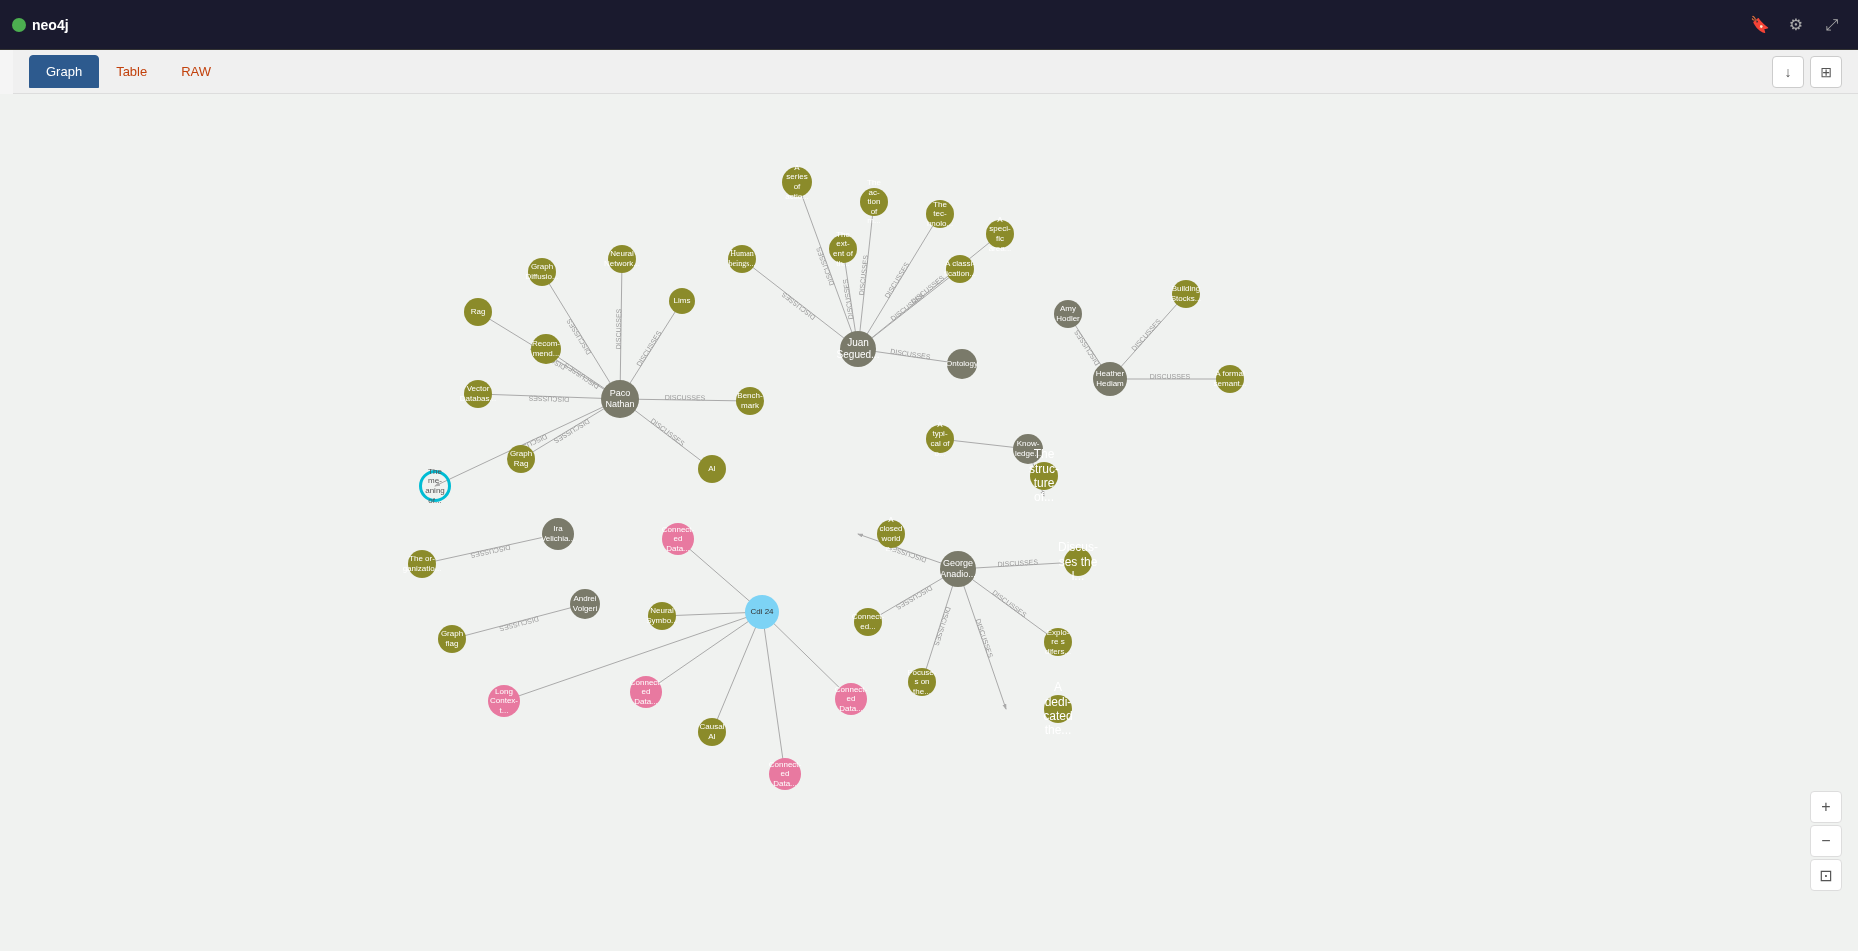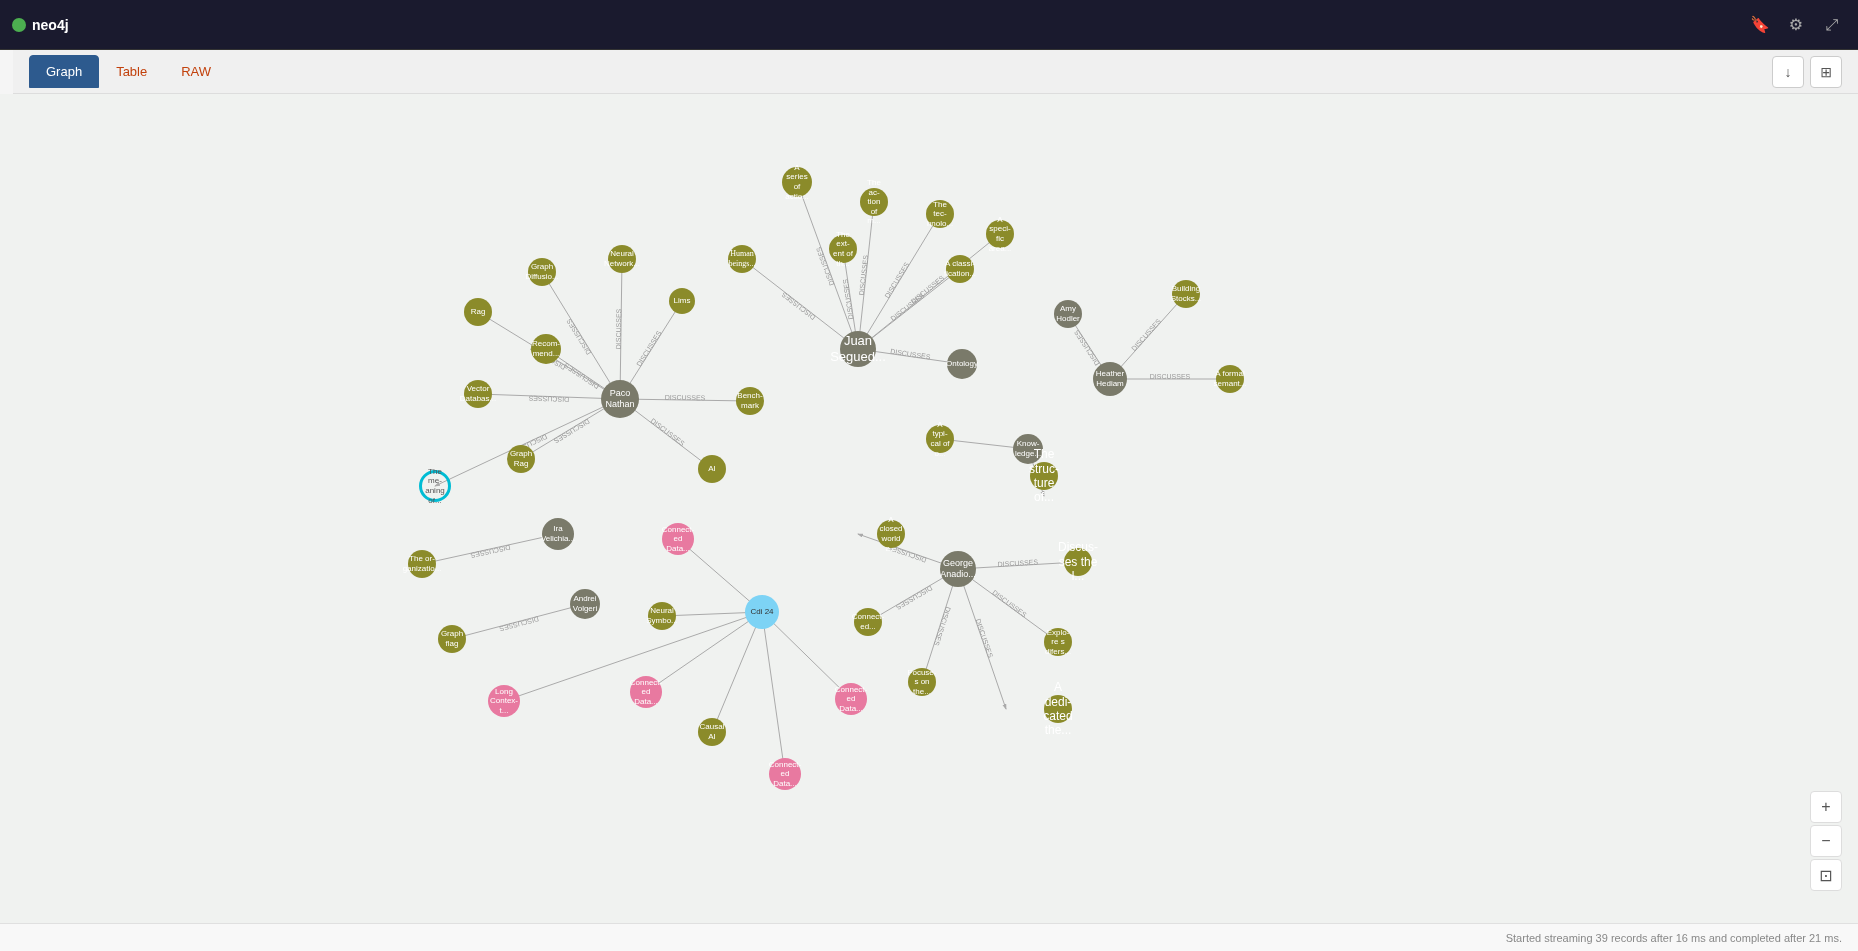--- a/index.html
+++ b/index.html
@@ -177,25 +177,22 @@
       <line x1="762" y1="518" x2="712" y2="638" stroke="#aaa" stroke-width="1" marker-end="url(#arrow)"></line>
       <line x1="762" y1="518" x2="504" y2="607" stroke="#aaa" stroke-width="1" marker-end="url(#arrow)"></line>
     </svg>
 
   <div id="zoom-controls">
     <div class="zoom-btn">+</div>
     <div class="zoom-btn">−</div>
     <div class="zoom-btn">⊡</div>
   </div>
 
-  <div id="statusbar">
-    <span>Started streaming 39 records after 16 ms and completed after 21 ms.</span>
-  </div>
 <div class="node node-gray" style="left: 620px; top: 305px; width: 38px; height: 38px; font-size: 9px;">Paco Nathan</div>
-    <div class="node node-gray" style="left: 858px; top: 255px; width: 36px; height: 36px; font-size: 13px;">Juan Segued...</div>
+    <div class="node node-gray" style="left: 858px; top: 255px; width: 36px; height: 36px; font-size: 10px;">Juan Segued...</div>
     <div class="node node-gray" style="left: 958px; top: 475px; width: 36px; height: 36px; font-size: 9px;">George Anadio...</div>
     <div class="node node-gray" style="left: 1110px; top: 285px; width: 34px; height: 34px; font-size: 8px;">Heather Hediam</div>
     <div class="node node-gray" style="left: 558px; top: 440px; width: 32px; height: 32px; font-size: 8px;">Ira Velichia...</div>
     <div class="node node-gray" style="left: 585px; top: 510px; width: 30px; height: 30px; font-size: 8px;">Andrei Volgeri</div>
     <div class="node node-blue" style="left: 762px; top: 518px; width: 34px; height: 34px; font-size: 8px;">Cdi 24</div>
     <div class="node node-gray" style="left: 962px; top: 270px; width: 30px; height: 30px; font-size: 8px;">Ontology</div>
     <div class="node node-gray" style="left: 1028px; top: 355px; width: 30px; height: 30px; font-size: 8px;">Know­ledge...</div>
     <div class="node node-olive node-selected" style="left: 435px; top: 392px; width: 32px; height: 32px; font-size: 8px;">The me­aning of...</div>
     <div class="node node-olive" style="left: 478px; top: 218px; width: 28px; height: 28px; font-size: 8px;">Rag</div>
     <div class="node node-olive" style="left: 546px; top: 255px; width: 30px; height: 30px; font-size: 8px;">Recom­mend...</div>

